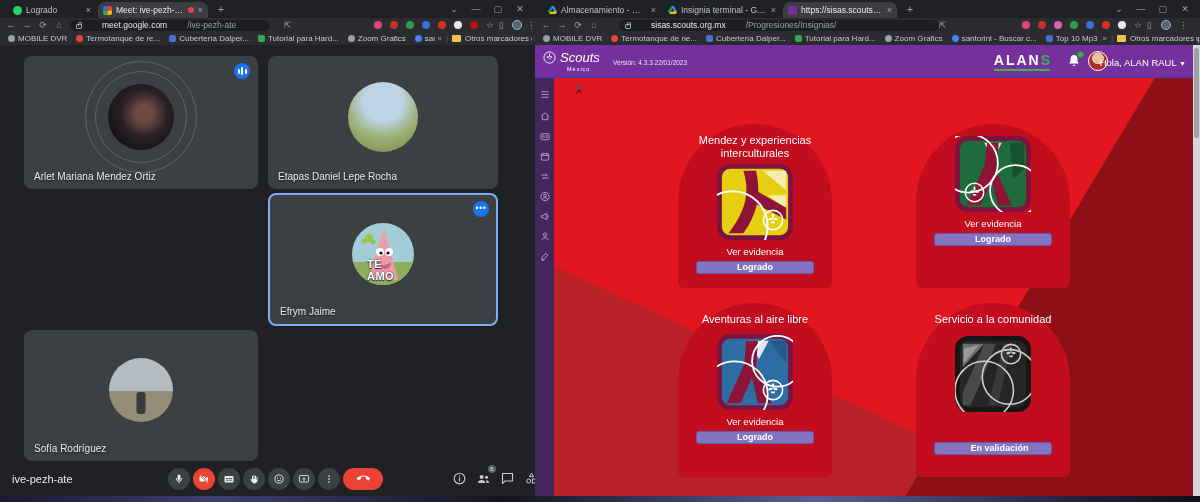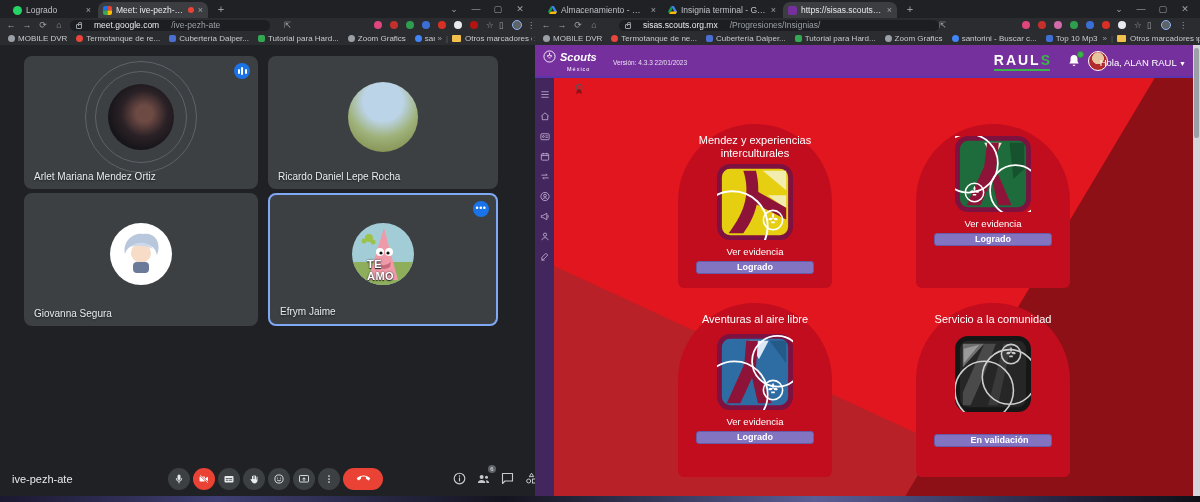--- a/index.html
+++ b/index.html
@@ -16,21 +16,21 @@
   .tab-title{overflow:hidden;text-overflow:ellipsis;white-space:nowrap;flex:1;}
   .tab-close{color:#9aa0a6;font-size:9px;flex:none;}
   .camdot{width:6px;height:6px;border-radius:50%;background:#ea4335;flex:none;}
   .fav{width:9px;height:9px;flex:none;border-radius:2px;display:inline-block;}
   .newtab{position:absolute;top:2px;width:14px;height:14px;color:#9aa0a6;font-size:11px;line-height:14px;text-align:center;}
   .winctl{position:absolute;top:0;height:18px;display:flex;align-items:center;color:#9aa0a6;font-size:9px;gap:0;}
   .winctl span{width:22px;text-align:center;}
   .toolbar{position:absolute;left:0;top:18px;right:0;height:14px;background:#2b2c2f;display:block;}
   .navic{position:absolute;top:0;height:14px;line-height:14px;color:#9aa0a6;font-size:9px;text-align:center;width:14px;}
   .urlbar{position:absolute;top:1.5px;height:11px;border-radius:6px;background:#1d1e21;display:flex;align-items:center;
-    padding:0 6px;gap:12px;font-size:8.5px;color:#e8eaed;white-space:nowrap;overflow:hidden;}
+    padding:0 6px;gap:20px;font-size:8.5px;color:#e8eaed;white-space:nowrap;overflow:hidden;}
   .lock{width:6px;height:5px;border:1px solid #9aa0a6;border-radius:1px;position:relative;margin-top:2px;}
   .lock:before{content:"";position:absolute;left:1px;top:-3px;width:2px;height:3px;border:1px solid #9aa0a6;border-bottom:none;border-radius:2px 2px 0 0;}
   .upath{color:#9aa0a6;}
   .extdot{position:absolute;top:3px;width:8px;height:8px;border-radius:50%;}
   .tbglyph{position:absolute;top:0;height:14px;line-height:14px;color:#9aa0a6;font-size:8.5px;}
   .profile{position:absolute;top:2px;width:10px;height:10px;border-radius:50%;background:#5f6368;border:1px solid #8ab4f8;}
   .bookmarks{position:absolute;left:0;top:32px;right:0;height:13px;background:#2b2c2f;display:flex;align-items:center;
     padding:0 8px;gap:9px;font-size:8px;color:#c7cacd;white-space:nowrap;overflow:hidden;}
   .bm{display:flex;align-items:center;gap:3px;flex:none;}
   .bmdot{width:7px;height:7px;border-radius:2px;flex:none;}
@@ -63,21 +63,21 @@
   .mbtn svg{width:12px;height:12px;}
   .endcall{position:absolute;top:50%;transform:translateY(-50%);width:40px;height:22px;border-radius:11px;background:#ea4335;
     display:flex;align-items:center;justify-content:center;}
   .endcall svg{width:13px;height:13px;transform:rotate(135deg);}
   .sideic{position:absolute;top:50%;transform:translateY(-50%);width:16px;height:16px;}
   .sideic svg{width:15px;height:15px;}
   .pbadge{position:absolute;right:-4px;top:-6px;background:#5f6368;color:#e8eaed;font-size:6px;border-radius:5px;padding:0 2.5px;line-height:8px;}
   
   .sheader{position:absolute;left:0;top:45px;right:0;height:33px;background:#76309e;border-bottom:2px solid #5a35ad;}
   .sbrand{position:absolute;left:8px;top:5px;color:#fff;display:flex;gap:4px;align-items:center;}
-  .sbrand .scr{font-style:italic;font-weight:bold;font-size:11px;text-align:center;}
+  .sbrand .scr{font-style:italic;font-weight:normal;font-size:13px;text-align:center;}
   .sbrand .sub{font-size:5.5px;position:absolute;left:24px;top:16px;letter-spacing:1px;}
   .sver{position:absolute;left:78px;top:14px;color:#e8dff2;font-size:6.5px;}
   .slogo{position:absolute;top:7px;color:#fff;font-weight:bold;font-size:14px;letter-spacing:2px;}
   .slogo .grn{color:#3bb54a;}
   .slogo:after{content:"";position:absolute;left:0;right:2px;bottom:-3px;height:2px;background:#3bb54a;}
   .bellwrap{position:absolute;top:8px;width:16px;height:16px;}
   .belldot{position:absolute;right:-2px;top:-2px;width:7px;height:7px;border-radius:50%;background:#3bb54a;border:1px solid #2c8f3a;}
   .savatar{position:absolute;top:6px;width:20px;height:20px;border-radius:50%;background:radial-gradient(circle at 50% 35%,#e8c49e 0 38%,#b02a2e 42%);border:1.5px solid #fff;}
   .sgreet{position:absolute;top:12px;color:#fff;font-size:9.5px;white-space:nowrap;}
   .sidebar{position:absolute;left:0;top:78px;width:19px;bottom:0;background:#44265e;}
@@ -87,21 +87,21 @@
   .bg-dark{position:absolute;inset:0;background:#b82127;clip-path:polygon(0 45%,78% 100%,0 100%);}
   .bg-maroon{position:absolute;inset:0;background:#8c1016;clip-path:polygon(94% 0,100% 0,100% 100%,55% 100%);}
   .ptitle{position:absolute;left:36px;top:2px;font-size:15px;font-weight:bold;color:#5230a5;}
   .ticon{position:absolute;left:18px;top:4px;width:14px;height:14px;}
   .card{position:absolute;width:154px;background:#c20d1f;border-radius:77px 77px 6px 6px;display:flex;flex-direction:column;align-items:center;padding-top:8px;}
   .ctitle{color:#fff;font-size:11px;line-height:1.18;text-align:center;padding:2px 14px 0;}
   .badge{margin-top:4px;}
   .cev{color:#fff;font-size:9.5px;margin-top:6px;}
   .cbtn{margin-top:4px;width:118px;height:13px;border:1px solid #675aa8;border-radius:3px;background:#8274c0;color:#fff;
     font-size:9px;font-weight:bold;line-height:11px;text-align:center;padding:0;}
-  .card4 .cbtn{margin-top:auto;margin-bottom:30px;padding-left:13px;}
+  .card4 .cbtn{margin-top:auto;margin-bottom:22px;padding-left:13px;}
   .scroll{position:absolute;right:0;top:45px;width:7px;bottom:0;background:#d4d6db;}
   .thumb{position:absolute;left:1px;right:1px;top:3px;height:90px;background:#9aa0a6;border-radius:3px;}
   .g{fill:#e8eaed;}
   .st{fill:none;stroke:#e8eaed;stroke-width:1.8;stroke-linecap:round;}
 </style>
 </head>
 <body>
 
 <svg width="0" height="0" style="position:absolute">
     <defs>
@@ -210,35 +210,23 @@
         <div class="speak-ind">
             <i></i>
             <i></i>
             <i></i>
           </div>
         <span class="pname">Arlet Mariana Mendez Ortiz</span>
       </div>
 
       <div class="tile" style="left:268px;top:11px;width:230px;height:133px;">
         <div class="avatar av-ricardo"></div>
-        <span class="pname">Ricardo Daniel Lepe Rocha</span>
-      </div>
-
-      <div class="tile" style="left:24px;top:148px;width:234px;height:133px;">
-        <div class="avatar" style="width:64px;height:64px;">
-          <svg viewBox="0 0 64 64" width="64" height="64">
-              <circle cx="32" cy="32" r="31" fill="#fff"></circle>
-            <path d="M16 32 C13 17 27 10 34 12 C46 10 53 21 48 33 C46 24 40 22 32 22 C24 22 18 25 16 32 Z" fill="#b9c7dd"></path>
-            <circle cx="32" cy="31" r="10" fill="#f7dcc8"></circle>
-            <path d="M22 25 C26 19 40 19 44 27 C38 23 26 23 22 25 Z" fill="#cdd9ea"></path>
-            <rect x="24" y="40" width="16" height="11" rx="4" fill="#6b7a99"></rect>
-            </svg>
-        </div>
-        <span class="pname">Giovanna Segura</span>
-      </div>
+        <span class="pname">Etapas Daniel Lepe Rocha</span>
+      </div>
+
 
       <div class="tile sel" style="left:268px;top:148px;width:230px;height:133px;">
         <div class="avatar" style="width:64px;height:64px;">
           <svg viewBox="0 0 64 64" width="64" height="64">
             <clipPath id="pc">
                 <circle cx="32" cy="32" r="31"></circle>
               </clipPath>
             <g clip-path="url(#pc)">
               <rect width="64" height="64" fill="#a3cdd6"></rect>
                 <rect y="40" width="64" height="24" fill="#8fae5c"></rect>
@@ -252,20 +240,24 @@
                 <circle cx="37" cy="31" r="1.6" fill="#111"></circle>
               <path d="M27 41 Q33 46 40 40 L39 45 Q33 49 28 45 Z" fill="#c96a7c"></path>
             </g>
             </svg>
           <span class="teamo">TE AMO</span>
         </div>
         <div class="tile-menu">•••</div>
         <span class="pname">Efrym Jaime</span>
       </div>
 
+      <div class="tile" style="left:24px;top:285px;width:234px;height:131px;">
+        <div class="avatar av-sofia"></div>
+        <span class="pname">Sofía Rodríguez</span>
+      </div>
 
 
       <div class="meetbar">
         <span class="mcode">ive-pezh-ate</span>
         <div class="mbtn" style="left:168px;">
           <svg viewBox="0 0 24 24">
               <path class="g" d="M12 3a3 3 0 0 1 3 3v5a3 3 0 0 1-6 0V6a3 3 0 0 1 3-3z"></path>
               <path class="st" d="M6.5 11a5.5 5.5 0 0 0 11 0M12 16.5V20"></path>
             </svg>
         </div>
@@ -446,21 +438,21 @@
 
     <div class="sheader">
       <div class="sbrand">
         <svg width="13" height="13" viewBox="0 0 20 20" style="color:#fff">
             <use href="#fleur"></use>
           </svg>
         <span class="scr">Scouts</span>
         <span class="sub">México</span>
       </div>
       <span class="sver">Versión: 4.3.3 22/01/2023</span>
-      <div class="slogo" style="right:148px;"><span>RAUL</span><span class="grn">S</span></div>
+      <div class="slogo" style="right:148px;"><span>ALAN</span><span class="grn">S</span></div>
       <div class="bellwrap" style="right:118px;">
         <svg viewBox="0 0 24 24" width="16" height="16">
             <path d="M12 3c-3.2 0-5.2 2.2-5.2 5.4v4.1L5 15.6h14l-1.8-3.1V8.4C17.2 5.2 15.2 3 12 3z" fill="#fff"></path>
             <path d="M10 17.5a2 2 0 0 0 4 0z" fill="#fff"></path>
           </svg>
         <span class="belldot"></span>
       </div>
       <div class="savatar" style="right:92px;"></div>
       <span class="sgreet" style="right:14px;"><span>Hola, ALAN RAUL</span> <span style="font-size:7px;">▼</span></span>
     </div>

